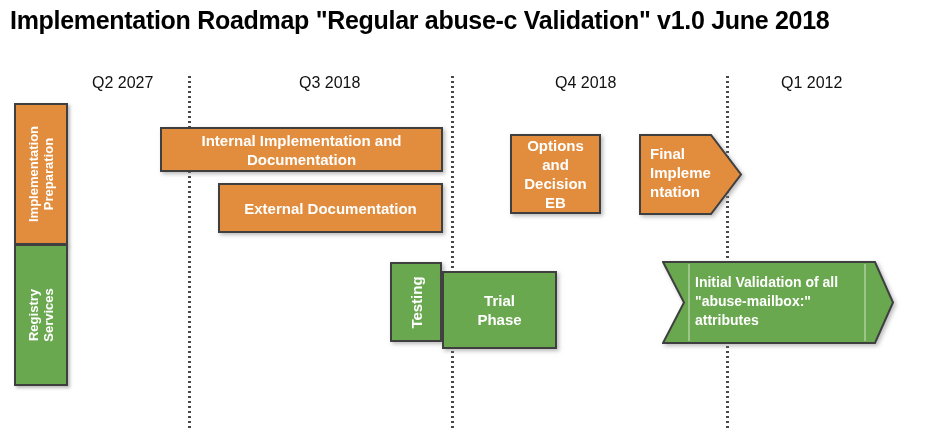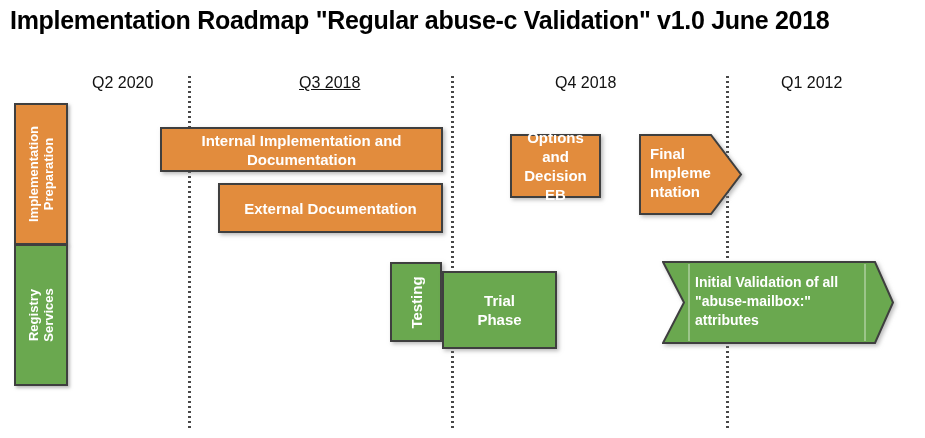--- a/index.html
+++ b/index.html
@@ -54,21 +54,21 @@
     display: flex; align-items: center; justify-content: center;
     color: #ffffff; font-weight: bold; font-size: 15px;
     line-height: 19px; text-align: center;
   }
   .bar-orange { background: #E28C3D; }
   .bar-green  { background: #6AA84F; }
   .prelines { white-space: pre-line; }
 
   #task-internal { left: 160px; top: 127px; width: 283px; height: 45px; }
   #task-external { left: 218px; top: 183px; width: 225px; height: 50px; }
-  #task-options  { left: 510px; top: 134px; width: 91px;  height: 64px; }
+  #task-options  { left: 510px; top: 134px; width: 91px;  height: 80px; }
   #task-testing  { left: 390px; top: 262px; width: 52px;  height: 80px; }
   #task-trial    { left: 442px; top: 263px; width: 115px; height: 78px; margin-top: 8px; }
 
   .arrow-wrap svg { display: block; filter: drop-shadow(2px 2px 2px rgba(130,130,130,0.55)); }
   #task-final-arrow { left: 600px; top: 134px; width: 104px; height: 81px; margin-left: 39px; }
   #task-final-arrow .arrow-text {
     position: absolute; left: 11px; top: 10px; width: 66px;
     color: #ffffff; font-weight: bold; font-size: 15px; line-height: 19px;
     text-align: left; overflow-wrap: break-word;
   }
@@ -79,22 +79,22 @@
     text-align: left; white-space: pre-line;
   }
 </style>
 </head>
 <body>
 
 <div id="canvas">
 
   <div id="title" class="abs">Implementation Roadmap "Regular abuse-c Validation" v1.0  June 2018</div>
 
-  <div class="abs quarter-label" style="left:92px;">Q2 2020</div>
-  <div class="abs quarter-label" style="left:299px;text-decoration:underline;">Q3 2018</div>
+  <div class="abs quarter-label" style="left:92px;">Q2 2027</div>
+  <div class="abs quarter-label" style="left:299px;">Q3 2018</div>
   <div class="abs quarter-label" style="left:555px;">Q4 2018</div>
   <div class="abs quarter-label" style="left:781px;">Q1 2012</div>
 
   <div class="abs divider" style="left:188px;"></div>
   <div class="abs divider" style="left:451px;"></div>
   <div class="abs divider" style="left:726px;"></div>
 
   <div class="abs lane lane-orange">
     <span class="vtext">Implementation
 Preparation</span>

